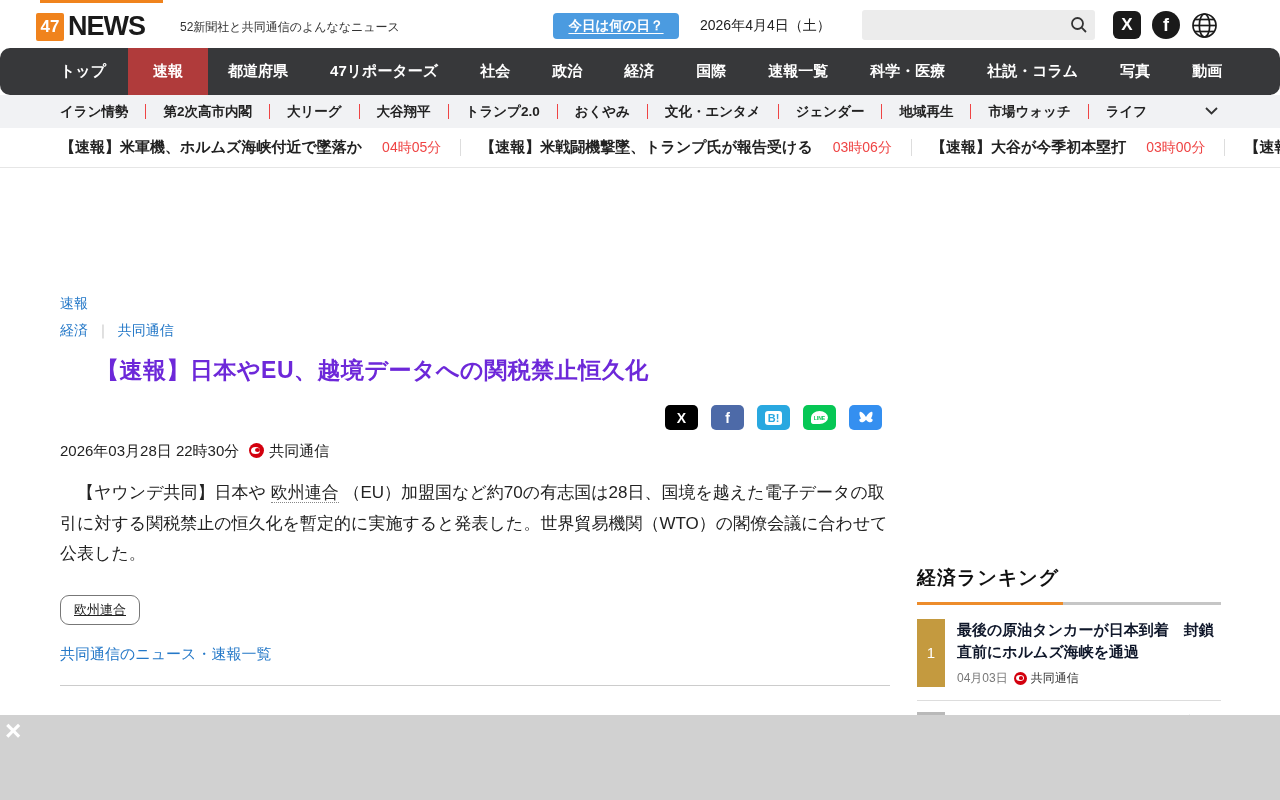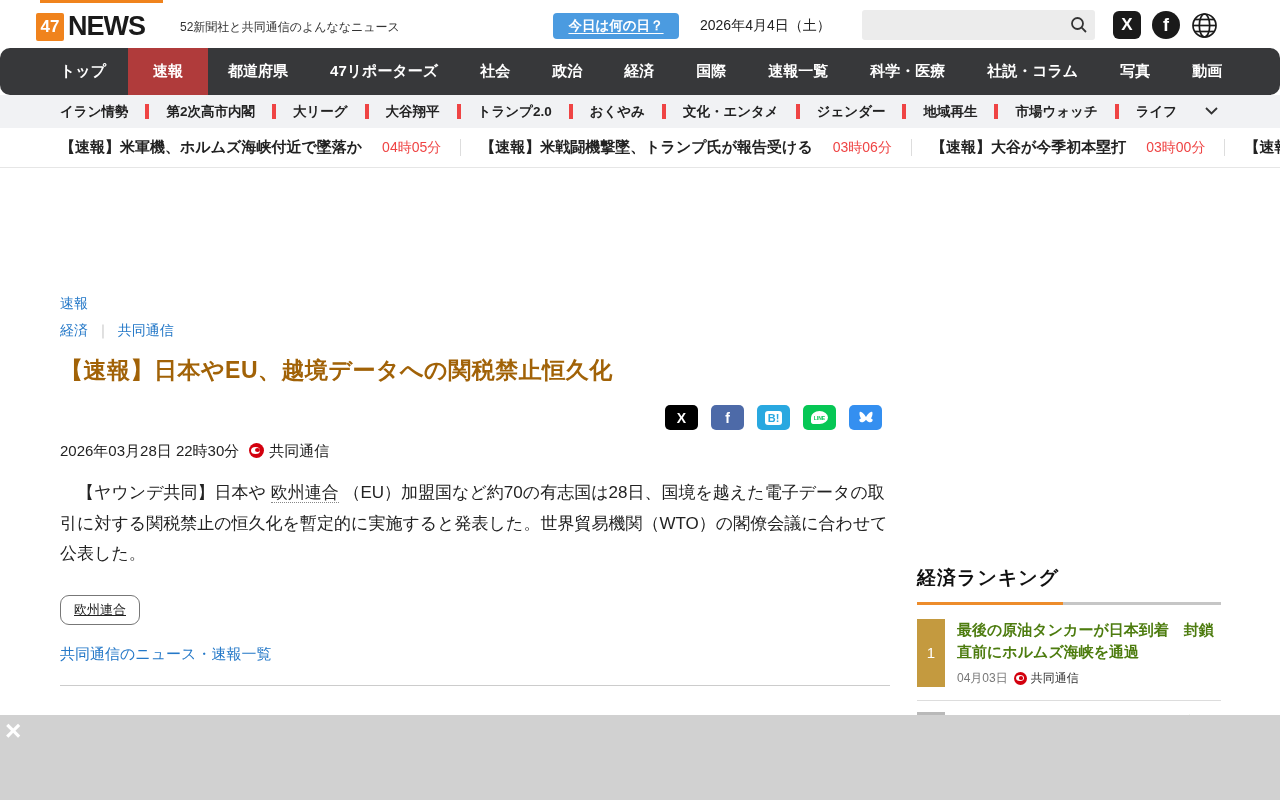--- a/index.html
+++ b/index.html
@@ -34,40 +34,40 @@
   .nav { position:absolute; left:0; top:48px; width:1280px; height:47px; background:#37383a;
     display:flex; align-items:center; padding-left:60px;border-radius:10px; }
   .nav-item { color:#fff; font-size:15px; font-weight:bold; margin-right:42px; cursor:pointer; white-space:nowrap; }
   .nav-item.active { background:#B03B3B; height:47px; display:flex; align-items:center;
     padding:0 25px; margin-left:-20px; margin-right:20px; }
 
   
   .subnav { position:absolute; left:0; top:95px; width:1280px; height:33px; background:#f1f2f4;
     display:flex; align-items:center; padding-left:60px; }
   .subnav-item { font-size:13.5px; font-weight:bold; color:#222; padding:0 17px; cursor:pointer;
-    border-left:4px solid #ef4444; line-height:15px; white-space:nowrap; }
+    border-left:1px solid #ef4444; line-height:15px; white-space:nowrap; }
   .subnav-item:first-child { border-left:none; padding-left:0; }
   .subnav-chevron { position:absolute; right:62px; top:12px; cursor:pointer; }
 
   
   .ticker { position:absolute; left:0; top:128px; width:1280px; height:40px; background:#fff;
     border-bottom:1px solid #e6e6e6; display:flex; align-items:center; padding-left:60px; overflow:hidden; }
   .ticker-item { display:flex; align-items:baseline; cursor:pointer; white-space:nowrap; }
   .ticker-label { font-size:15px; font-weight:bold; color:#222; }
   .ticker-time { font-size:14px; color:#ef4444; margin-left:20px; }
   .ticker-sep { width:1px; height:17px; background:#ddd; margin:0 19px; flex:none; }
   .ticker-chevron { margin-left:2px; cursor:pointer; flex:none; }
 
   
   .article { position:absolute; left:60px; top:294px; width:830px; }
   .crumb-top { font-size:14px; color:#2478C8; cursor:pointer; display:inline-block; margin-bottom:9px; }
   .crumb-row { font-size:14px; margin-bottom:15px; }
   .crumb-row a { color:#2478C8; text-decoration:none; cursor:pointer; }
   .crumb-sep { color:#bbb; margin:0 8px; }
-  .article-title { font-size:23px; font-weight:bold; color:#a16207; margin-bottom:19px; letter-spacing:.5px; }
+  .article-title { font-size:23px; font-weight:bold; color:#6d28d9; margin-bottom:19px; letter-spacing:.5px;margin-left:36px; }
   .share-row { display:flex; justify-content:flex-end; gap:13px; margin-bottom:12px; padding-right:8px; }
   .share-btn { width:33px; height:25px; border:none; border-radius:5px; cursor:pointer;
     display:flex; align-items:center; justify-content:center; color:#fff; }
   .share-glyph { font-weight:bold; font-size:14px; color:#fff; }
   .hatena-inner { background:#fff; border-radius:3px; font-weight:800; font-size:11px; padding:1px 3px; }
   .line-bubble { background:#fff; border-radius:50% 50% 50% 20%; font-weight:800; font-size:5px;
     width:17px; height:13px; display:flex; align-items:center; justify-content:center; }
   .date-row { text-align:left; font-size:15px; color:#222; margin-bottom:17px; padding-right:8px; }
   .kyodo { display:inline-block; width:15px; height:15px; border-radius:50%; background:#d3000e;
     position:relative; vertical-align:-2px; margin:0 5px 0 10px; }
@@ -89,21 +89,21 @@
   .sidebar { position:absolute; left:917px; top:565px; width:304px; }
   .rank-heading { font-size:19px; font-weight:bold; color:#111; letter-spacing:1px; margin-bottom:11px; }
   .rank-underline { height:3px; width:100%; margin-bottom:14px;
     background:linear-gradient(to right,#ED8C2B 0 146px,#c6c6c6 146px); }
   .rank-item { display:flex; gap:12px; border-bottom:1px solid #ddd; padding-bottom:13px; margin-bottom:11px; cursor:pointer; }
   .rank-item:last-child { border-bottom:none; }
   .rank-badge { flex:none; width:28px; color:#fff; font-size:15px;
     display:flex; align-items:center; justify-content:center; }
   .rank-badge.gold { background:#C49A3F; }
   .rank-badge.silver { background:#b9b9b9; }
-  .rank-title { font-size:15px; font-weight:bold; line-height:1.45; color:#4d7c0f; }
+  .rank-title { font-size:15px; font-weight:bold; line-height:1.45; color:#0f172a; }
   .rank-meta { margin-top:7px; font-size:12px; display:flex; align-items:center; }
   .rank-date { color:#777; }
   .rank-src { color:#333; }
 
   
   .ad-overlay { position:absolute; left:0; top:715px; width:1280px; height:85px; background:#d1d1d1; z-index:50; }
   .ad-close { position:absolute; left:5px; top:2px; border:none; background:transparent; color:#fff;
     font-size:28px; line-height:1; cursor:pointer; font-weight:bold; }
 
   svg { display:block; }

